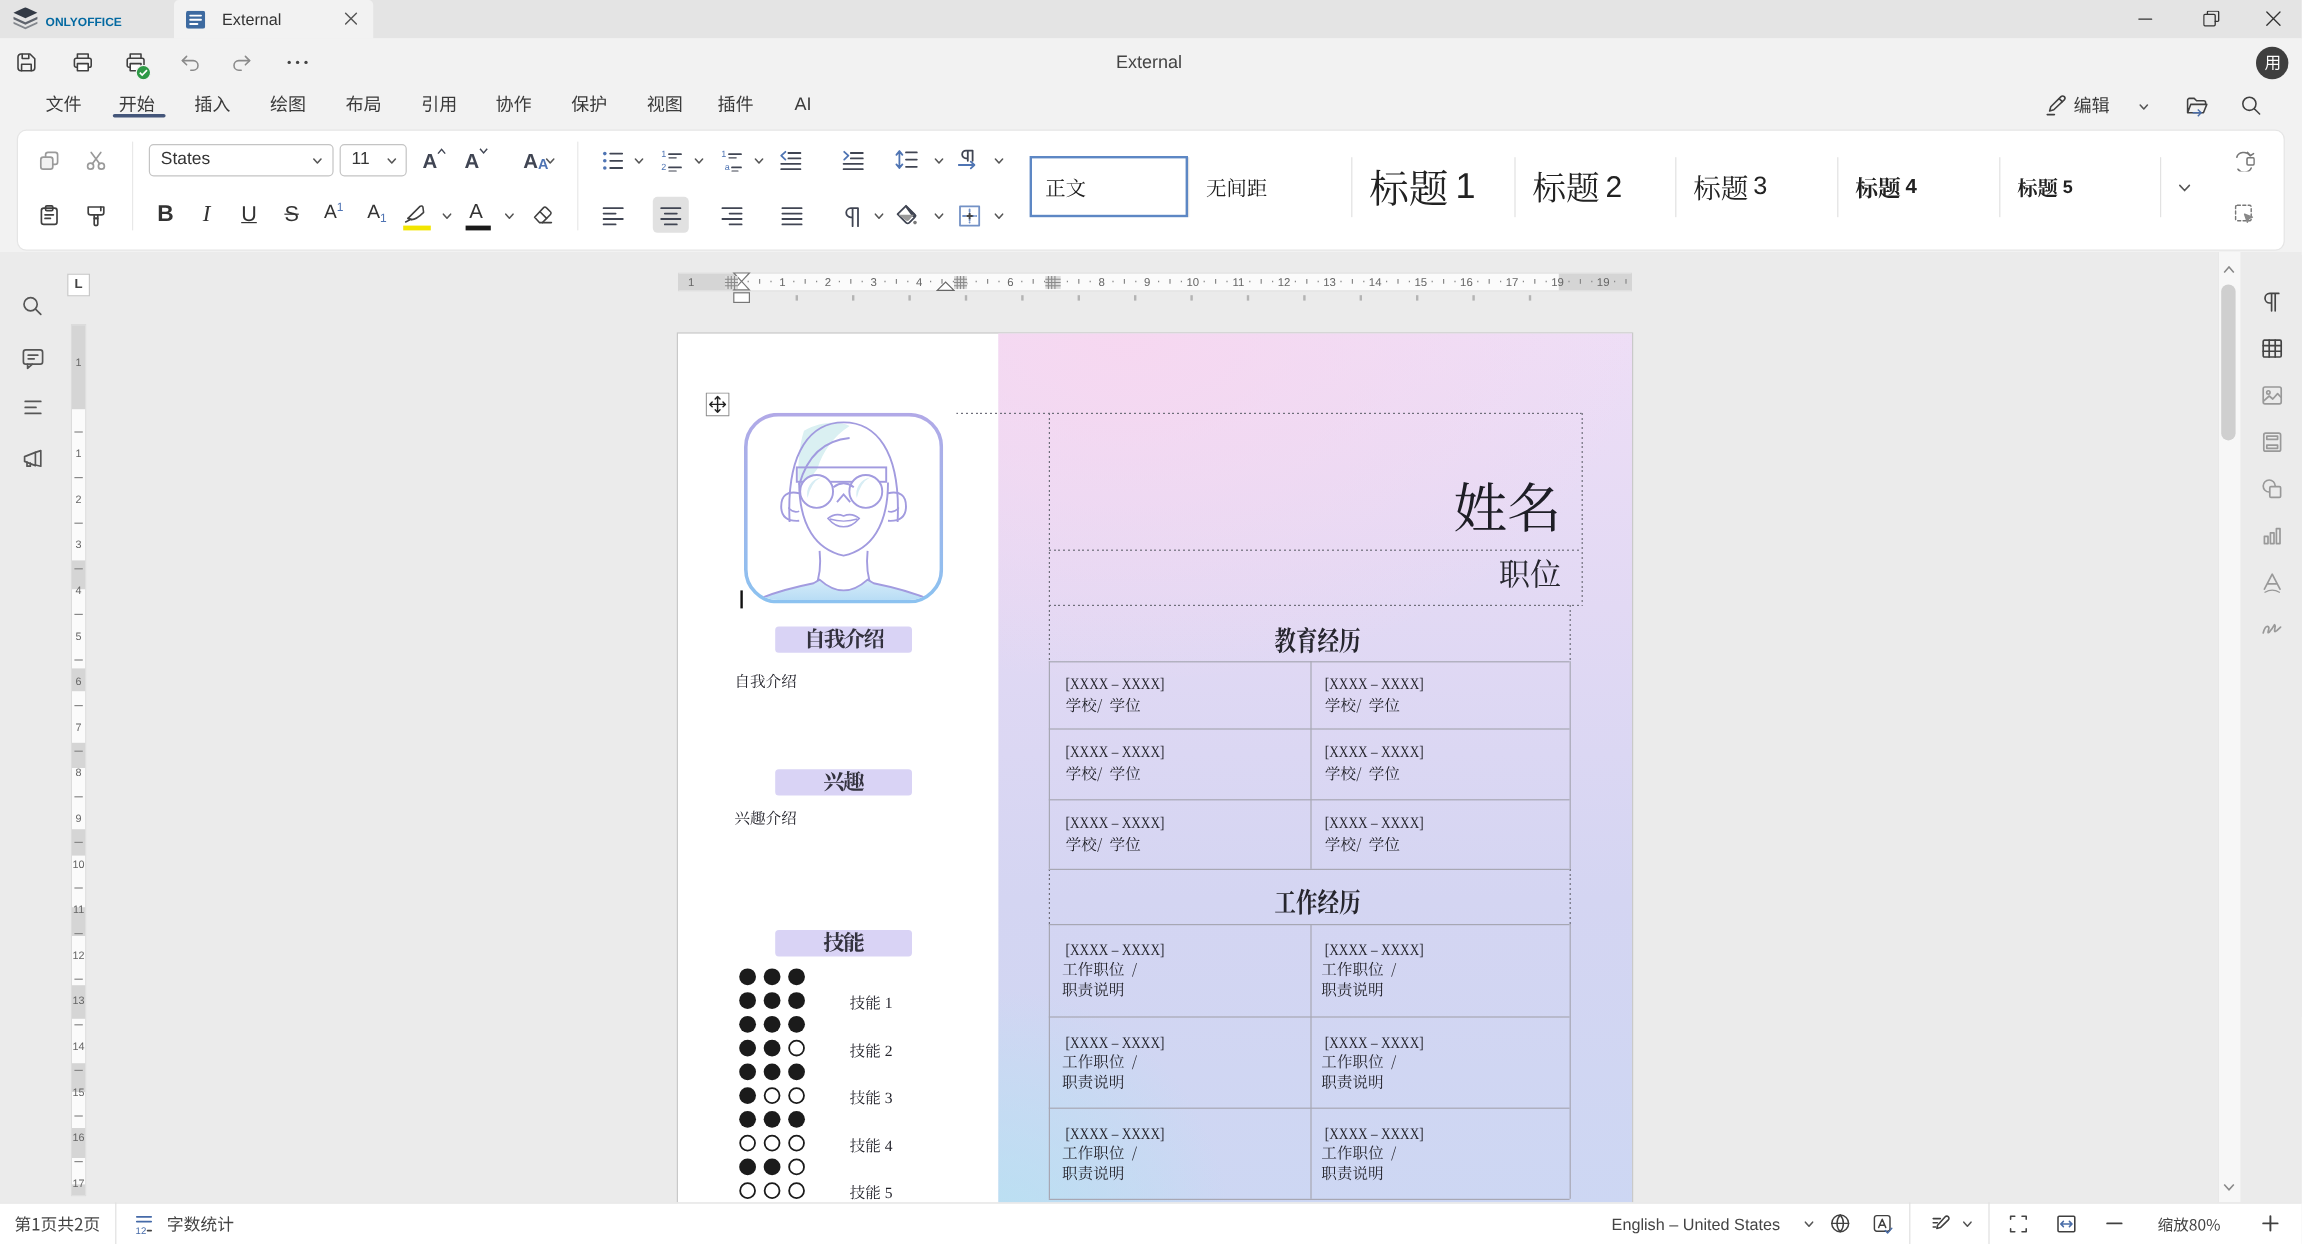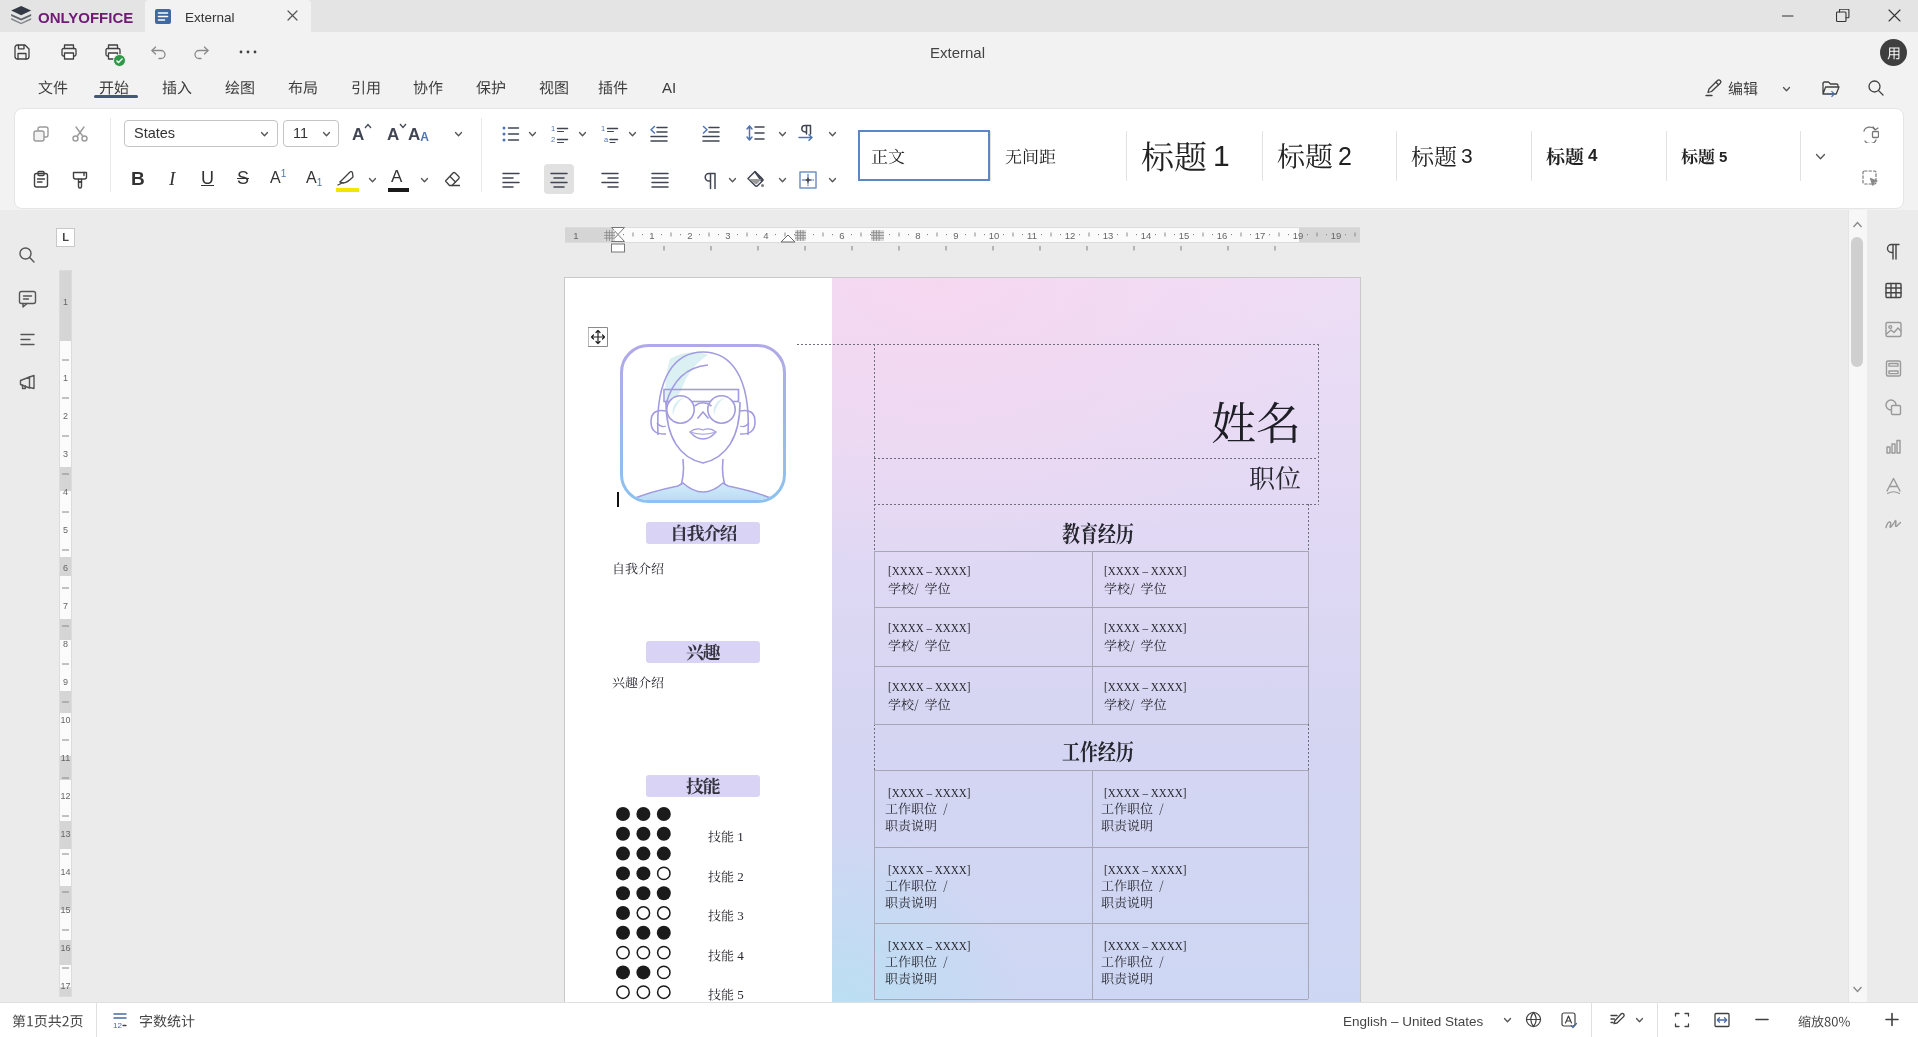--- a/index.html
+++ b/index.html
@@ -18,21 +18,21 @@
 .pill{position:absolute;width:114px;height:22px;background:#d9d3f5;border-radius:3px;text-align:center;line-height:25px}
 </style></head><body>
 <div id="titlebar">
     <svg class="ic" width="22" height="20" viewBox="0 0 26 24" style="position:absolute;left:11px;top:6px">
       <g fill="#333a45">
         <path d="M12 0 L24 5.5 L12 11 L0 5.5 Z"></path>
         <path d="M0 9.5 L12 15 L24 9.5 L24 12 L12 17.5 L0 12 Z" opacity=".75"></path>
         <path d="M0 14.5 L12 20 L24 14.5 L24 16.5 L12 22 L0 16.5 Z" opacity=".55"></path>
       </g>
     </svg>
-    <div style="position:absolute;left:38px;top:9px;"><span style="font-weight:bold;font-size:15px;letter-spacing:0;color:#701a75">ONLYOFFICE</span></div>
+    <div style="position:absolute;left:38px;top:9px;"><span style="font-weight:bold;font-size:10px;letter-spacing:0;color:#0369a1">ONLYOFFICE</span></div>
     <div id="tab"></div>
     <div style="position:absolute;left:155px;top:9px;">
       <svg class="ic" width="16" height="15" viewBox="0 0 16 15" fill="none" stroke="#444" stroke-width="0.00" stroke-linecap="round" stroke-linejoin="round" style="">
         <rect x="0" y="0" width="16" height="15" rx="2" fill="#3d6aa0" stroke="none"></rect>
         <path d="M3.5 4 h9 M3.5 7.5 h9 M3.5 11 h6" stroke="#fff" stroke-width="1.6"></path>
       </svg>
     </div>
     <div style="position:absolute;left:185px;top:8px;"><span style="font-size:13.5px;color:#333">External</span></div>
     <div style="position:absolute;left:286px;top:9px;">
       <svg class="ic" width="13" height="13" viewBox="0 0 13 13" fill="none" stroke="#555" stroke-width="1.20" stroke-linecap="round" stroke-linejoin="round" style="">
@@ -212,21 +212,21 @@
     <svg class="ic" width="9" height="6" viewBox="0 0 9 6" fill="none" stroke="#555" stroke-width="1.30" stroke-linecap="round" stroke-linejoin="round" style="">
       <path d="M1.5 1.5 L4.5 4.8 L7.5 1.5"></path>
     </svg>
   </div>
 <div style="position:absolute;left:352px;top:125px;position:absolute"><span style="font-size:17px;font-weight:bold;color:#404553;font-family:'Liberation Sans'">A</span><svg class="ic" width="8" height="6" viewBox="0 0 8 6" style="position:absolute;left:12px;top:-2px">
       <path d="M1 5 L4 1.5 L7 5" stroke="#404553" fill="none" stroke-width="1.2"></path>
     </svg></div>
 <div style="position:absolute;left:387px;top:125px;position:absolute"><span style="font-size:17px;font-weight:bold;color:#404553;font-family:'Liberation Sans'">A</span><svg class="ic" width="8" height="6" viewBox="0 0 8 6" style="position:absolute;left:12px;top:-2px">
       <path d="M1 1 L4 4.5 L7 1" stroke="#404553" fill="none" stroke-width="1.2"></path>
     </svg></div>
-<div style="position:absolute;left:408px;top:125px;text-align:right;"><span style="font-size:17px;font-weight:bold;color:#404553">A</span><span style="font-size:12px;font-weight:bold;color:#4f74b3;position:relative;top:1px">A</span></div>
+<div style="position:absolute;left:436px;top:125px;text-align:right;"><span style="font-size:17px;font-weight:bold;color:#404553">A</span><span style="font-size:12px;font-weight:bold;color:#4f74b3;position:relative;top:1px">A</span></div>
 <div style="position:absolute;left:454px;top:131px;">
     <svg class="ic" width="9" height="6" viewBox="0 0 9 6" fill="none" stroke="#555" stroke-width="1.30" stroke-linecap="round" stroke-linejoin="round" style="">
       <path d="M1.5 1.5 L4.5 4.8 L7.5 1.5"></path>
     </svg>
   </div>
 <div style="position:absolute;left:500px;top:123px;">
     <svg class="ic" width="22" height="22" viewBox="0 0 22 22" fill="none" stroke="#404553" stroke-width="1.50" stroke-linecap="round" stroke-linejoin="round" style="">
       <circle cx="4" cy="5" r="1.5" fill="#4f74b3" stroke="none"></circle>
       <circle cx="4" cy="11" r="1.5" fill="#4f74b3" stroke="none"></circle>
       <circle cx="4" cy="17" r="1.5" fill="#4f74b3" stroke="none"></circle>

